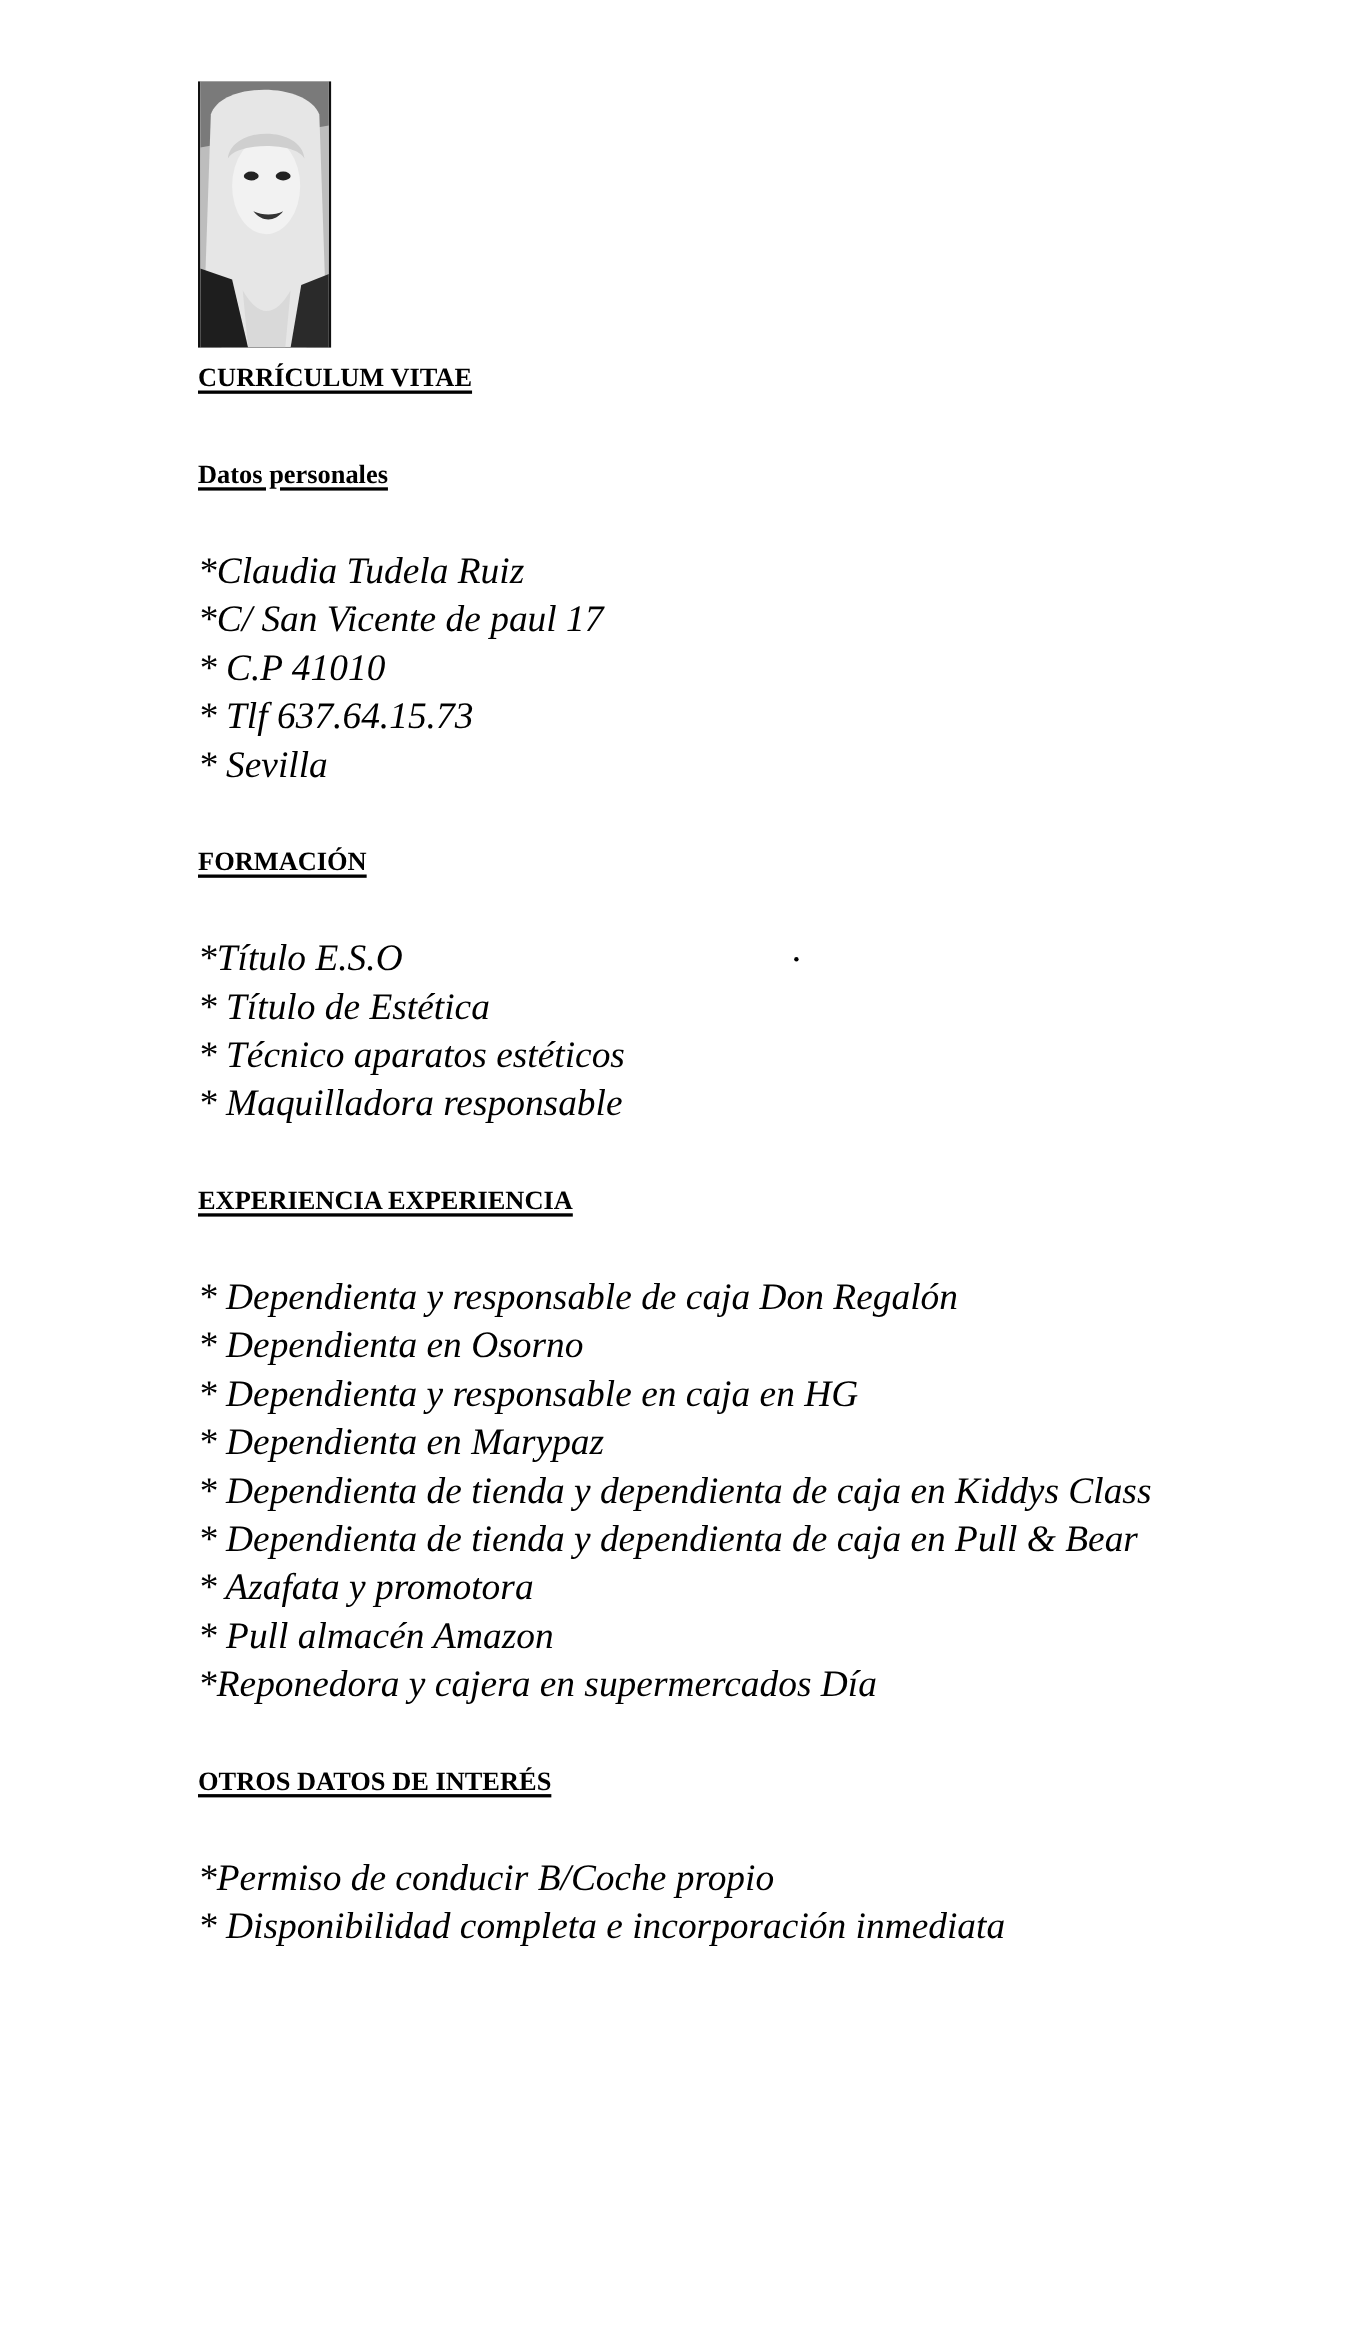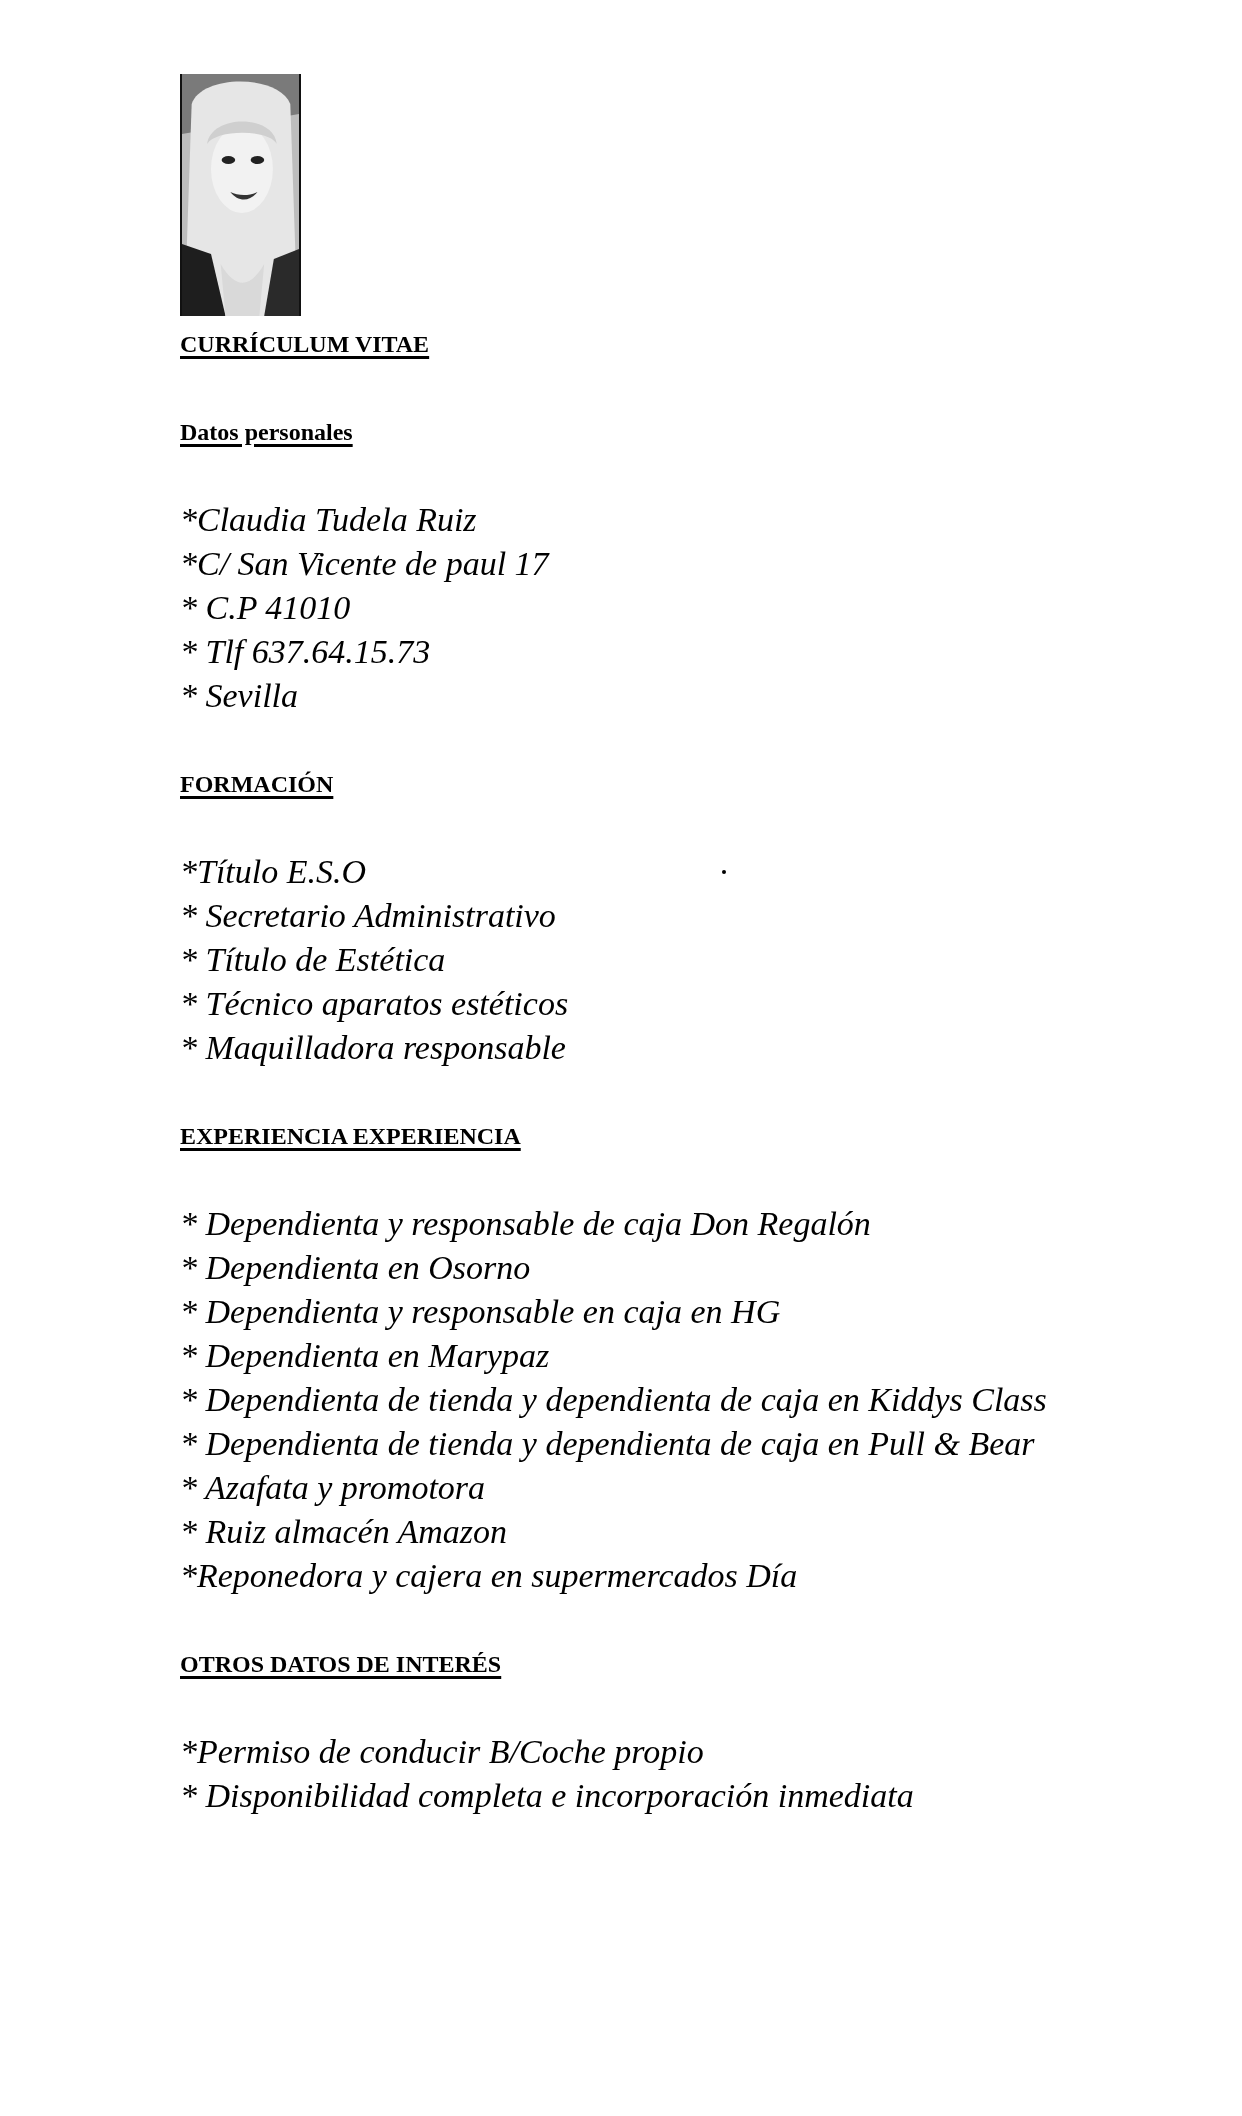--- a/index.html
+++ b/index.html
@@ -95,36 +95,35 @@
     <li>*Claudia Tudela Ruiz</li>
     <li>*C/ San Vicente de paul 17</li>
     <li>* C.P 41010</li>
     <li>* Tlf 637.64.15.73</li>
     <li>* Sevilla</li>
   </ul>
 
   <h2 class="heading section">FORMACIÓN</h2>
   <ul class="list">
     <li>*Título E.S.O</li>
-    <li>* Secretario Administrativo</li>
     <li>* Título de Estética</li>
     <li>* Técnico aparatos estéticos</li>
     <li>* Maquilladora responsable</li>
   </ul>
 
   <h2 class="heading section">EXPERIENCIA EXPERIENCIA</h2>
   <ul class="list">
     <li>* Dependienta y responsable de caja Don Regalón</li>
     <li>* Dependienta en Osorno</li>
     <li>* Dependienta y responsable en caja en HG</li>
     <li>* Dependienta en Marypaz</li>
     <li>* Dependienta de tienda y dependienta de caja en Kiddys Class</li>
     <li>* Dependienta de tienda y dependienta de caja en Pull &amp; Bear</li>
     <li>* Azafata y promotora</li>
-    <li>* Ruiz almacén Amazon</li>
+    <li>* Pull almacén Amazon</li>
     <li>*Reponedora y cajera en supermercados Día</li>
   </ul>
 
   <h2 class="heading section">OTROS DATOS DE INTERÉS</h2>
   <ul class="list">
     <li>*Permiso de conducir B/Coche propio</li>
     <li>* Disponibilidad completa e incorporación inmediata</li>
   </ul>
 
 </div>

